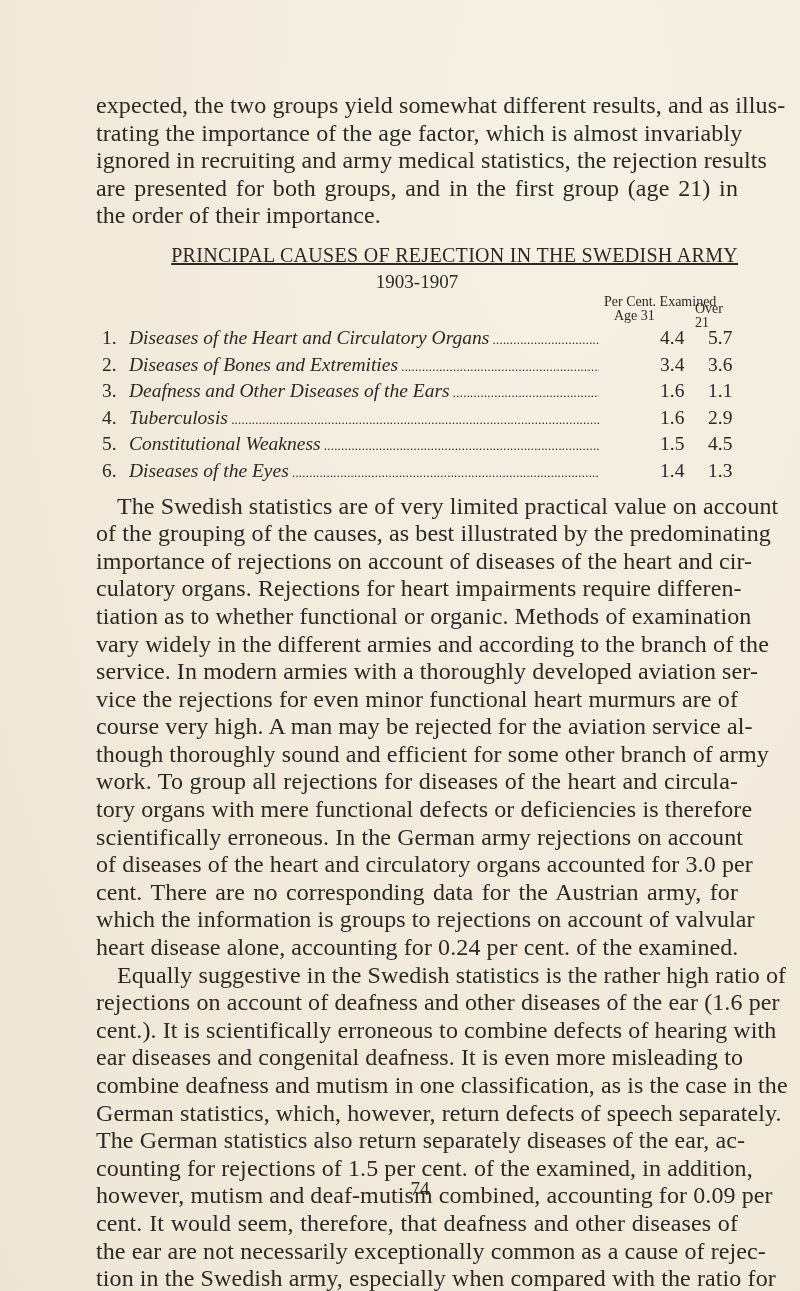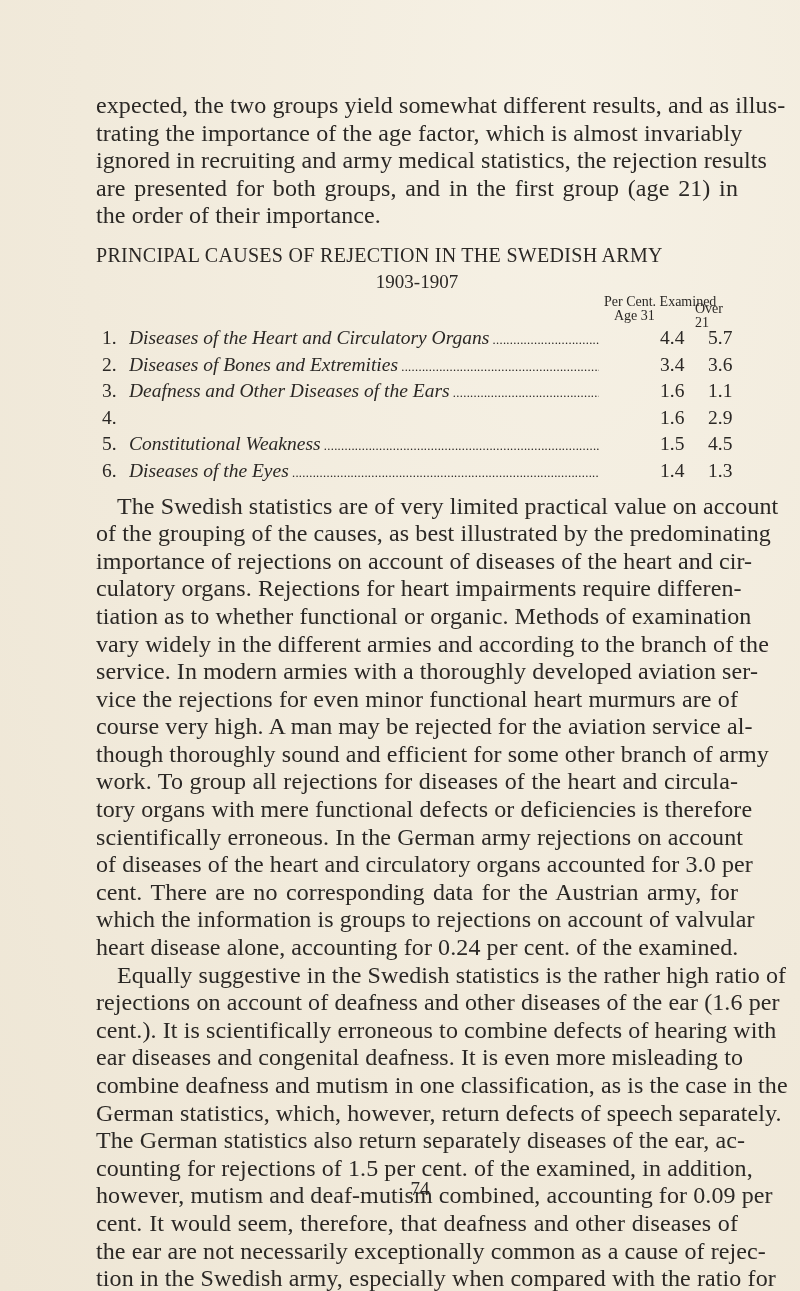--- a/index.html
+++ b/index.html
@@ -12,21 +12,21 @@
     position: relative;
   }
   .page { position: absolute; left: 96px; top: 92px; width: 642px; }
   .line {
     font-size: 24px; line-height: 27.6px; height: 27.6px;
     text-align: justify; text-align-last: justify;
     white-space: nowrap; letter-spacing: 0.1px;
   }
   .line.last { text-align-last: left; }
   .line.indent { padding-left: 21px; }
-  .table-title { font-size: 20px; text-align: left; margin-top: 4px; line-height: 27px; letter-spacing: 0.3px; }
+  .table-title { font-size: 20px; text-align: right; margin-top: 4px; line-height: 27px; letter-spacing: 0.3px; text-decoration: underline; }
   .table-years { font-size: 19px; text-align: center; line-height: 26px; }
   .col-header { position: relative; height: 30px; font-size: 14px; line-height: 14px; }
   .col-header .top { position: absolute; left: 502px; top: 0; }
   .col-header .c1 { position: absolute; left: 512px; top: 14px; }
   .col-header .c2 { position: absolute; left: 593px; top: 7px; }
   .row { position: relative; height: 26.6px; font-size: 19.5px; line-height: 26.6px; }
   .row .num { position: absolute; left: 0; }
   .row .label { position: absolute; left: 27px; width: 470px; overflow: hidden; white-space: nowrap; font-style: italic; }
   .row .label::after { content: " ............................................................................................................................................................................................"; font-size: 13px; letter-spacing: 0.2px; }
   .row .v1 { position: absolute; left: 514px; margin-left: 44px; }
@@ -72,20 +72,21 @@
         <span class="v2">3.6</span>
       </div>
       <div class="row">
         <span class="num">3.</span>
         <span class="label">Deafness and Other Diseases of the Ears</span>
         <span class="v1">1.6</span>
         <span class="v2">1.1</span>
       </div>
       <div class="row">
         <span class="num">4.</span>
+        <span class="label">Tuberculosis</span>
         <span class="v1">1.6</span>
         <span class="v2">2.9</span>
       </div>
       <div class="row">
         <span class="num">5.</span>
         <span class="label">Constitutional Weakness</span>
         <span class="v1">1.5</span>
         <span class="v2">4.5</span>
       </div>
       <div class="row">

